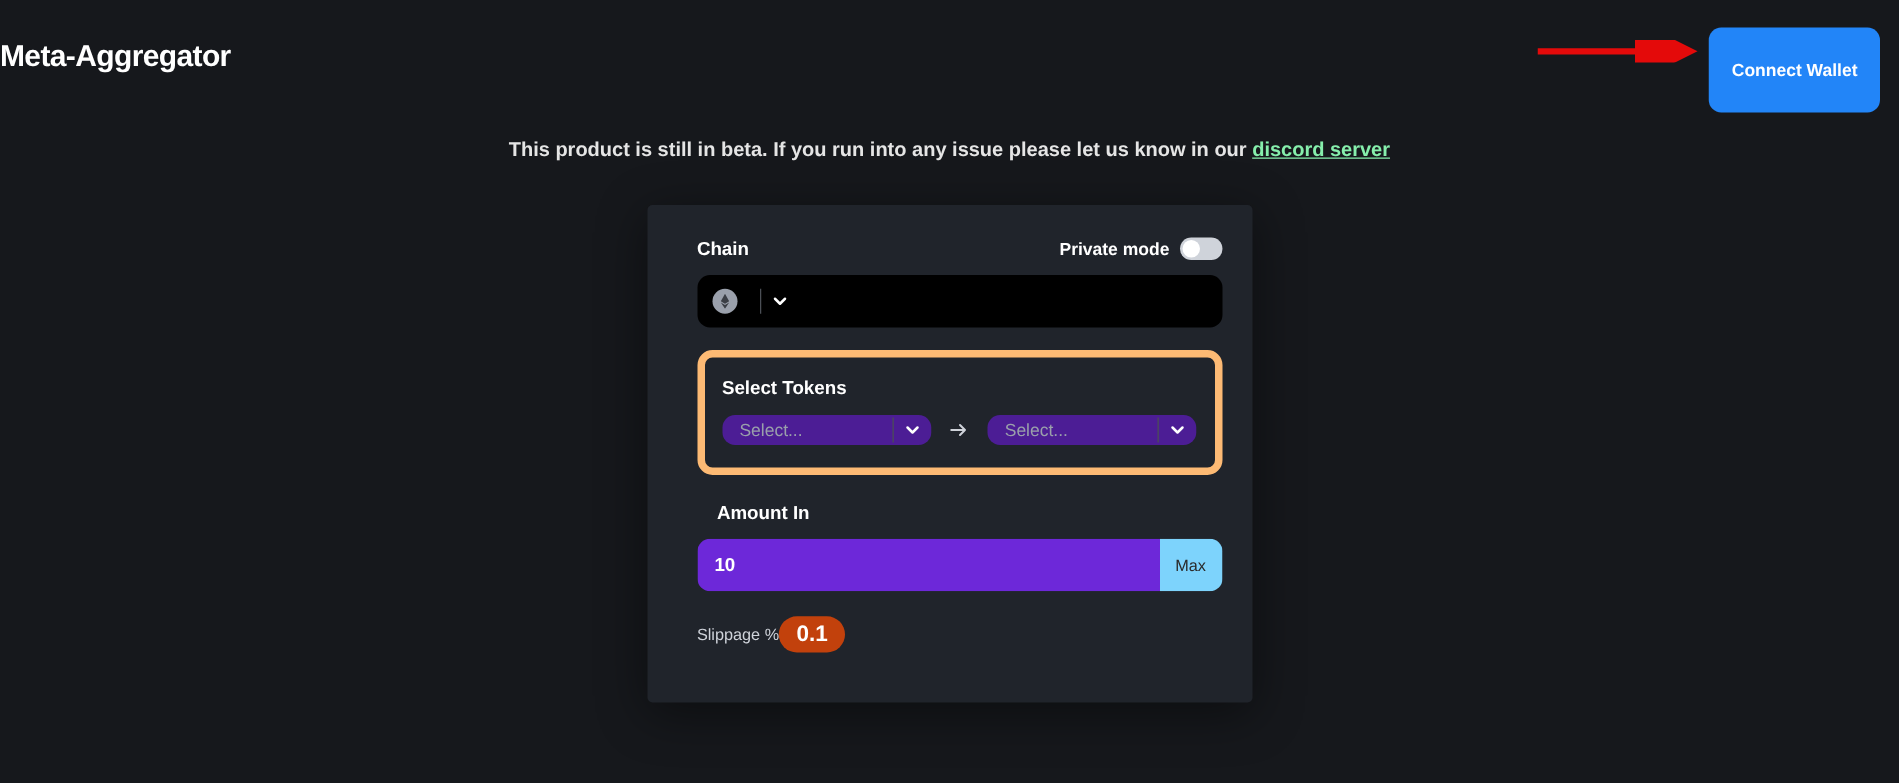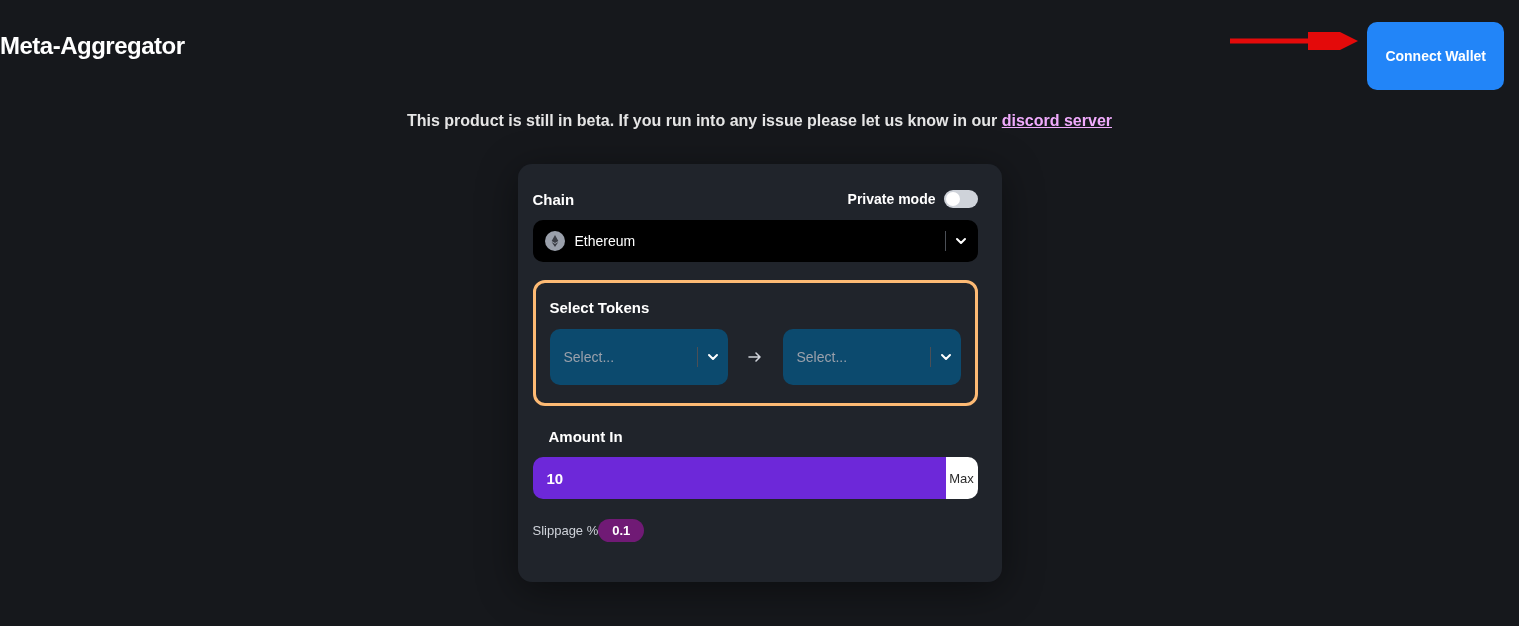--- a/index.html
+++ b/index.html
@@ -48,31 +48,31 @@
   .beta-notice {
     position: absolute;
     top: 112px;
     left: 0;
     width: 100%;
     text-align: center;
     font-size: 16px;
     font-weight: 600;
     color: #e5e5e5;
   }
-  .beta-notice a { color: #f0abfc; text-decoration: underline; margin-top: 40px; }
+  .beta-notice a { color: #86efac; text-decoration: underline; margin-top: 40px; }
 
   .card {
     position: absolute;
     top: 164px;
     left: 50%;
     transform: translateX(-50%);
     width: 484px;
     background: #20242b;
-    border-radius: 14px;
-    padding: 26px 24px 40px 15px;
+    border-radius: 4px;
+    padding: 26px 24px 40px 40px;
     box-shadow: 0 8px 40px rgba(0,0,0,0.45);
   }
 
   .row-between {
     display: flex;
     justify-content: space-between;
     align-items: center;
   }
 
   .section-label {
@@ -133,37 +133,37 @@
   }
   .divider-v {
     width: 1px;
     height: 20px;
     background: #4b4f56;
     margin: 0 8px;
   }
 
   .tokens-panel {
     margin-top: 18px;
-    border: 3px solid #fdba74;
+    border: 6px solid #fdba74;
     border-radius: 12px;
     padding: 16px 14px 18px 14px;
   }
 
   .tokens-row {
     margin-top: 12px;
     display: flex;
     align-items: center;
     justify-content: space-between;
     gap: 12px;
   }
 
   .token-select {
-    height: 56px;
+    height: 24px;
     width: 178px;
-    background: #0c4a6e;
+    background: #4c1d95;
     border-radius: 10px;
     display: flex;
     align-items: center;
     padding: 0 8px 0 14px;
     cursor: pointer;
   }
   .token-placeholder {
     flex: 1;
     font-size: 14px;
     color: #9aa0ab;
@@ -188,42 +188,42 @@
     flex: 1;
     background: #6d28d9;
     border: none;
     color: #ffffff;
     font-size: 15px;
     font-weight: 600;
     padding: 0 14px;
     outline: none;
   }
   .max-btn {
-    width: 32px;
-    background: #ffffff;
+    width: 50px;
+    background: #7dd3fc;
     color: #2b2b2b;
     font-size: 13px;
     font-weight: 500;
     border: none;
     cursor: pointer;
   }
 
   .slippage-row {
     margin-top: 20px;
     display: flex;
     align-items: center;
     font-size: 13px;
     color: #cfd3da;
   }
   .slippage-pill {
-    background: #701a75;
+    background: #c2410c;
     border-radius: 999px;
     padding: 4px 14px;
     color: #ffffff;
-    font-size: 13px;
+    font-size: 18px;
     font-weight: 600;
   }
 
   .chev { display: inline-flex; }
 </style>
 </head>
 <body>
 
 <button class="connect-wallet-btn">Connect Wallet</button>
 
@@ -252,21 +252,20 @@
       <div class="toggle"></div>
     </div>
   </div>
 
   <div class="chain-select">
     <span class="chain-icon">
       <svg width="12" height="12" viewBox="0 0 12 18">
           <path d="M6 0 L11 9 L6 12 L1 9 Z M6 13.5 L11 10.5 L6 18 L1 10.5 Z" fill="#3b3e45"></path>
         </svg>
     </span>
-    <span class="chain-name">Ethereum</span>
     <span class="divider-v"></span>
     <span class="chev">
       <svg width="14" height="14" viewBox="0 0 14 14">
           <path d="M3 5 L7 9 L11 5" stroke="#ffffff" stroke-width="2" fill="none" stroke-linecap="round" stroke-linejoin="round"></path>
         </svg>
     </span>
   </div>
 
   <div class="tokens-panel">
     <span class="section-label">Select Tokens</span>

